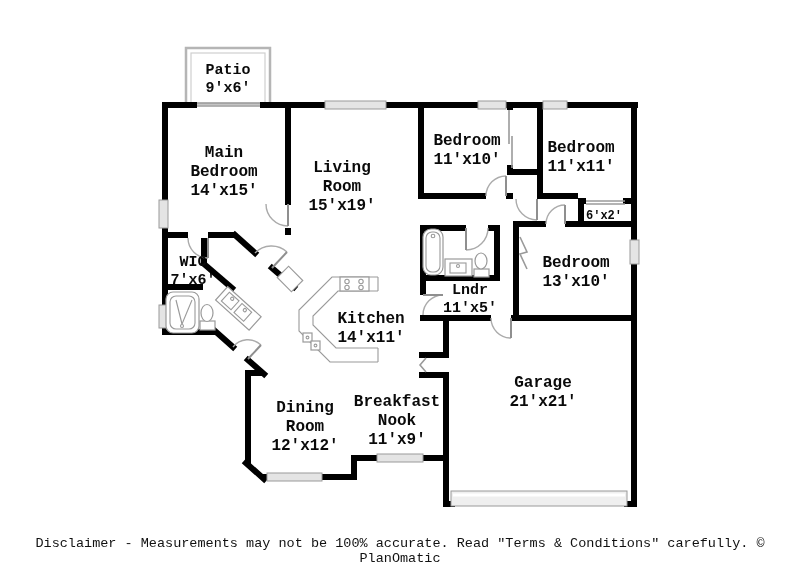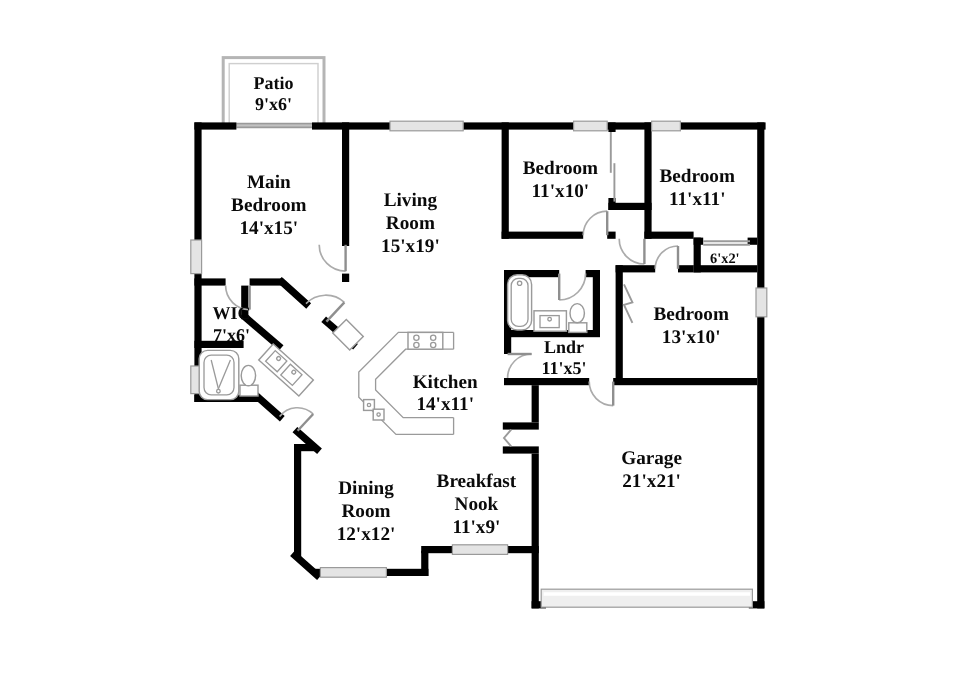--- a/index.html
+++ b/index.html
@@ -1,17 +1,17 @@
 <!DOCTYPE html>
 <html><head>
 <meta charset="utf-8">
 <style>
   html,body{margin:0;padding:0;background:#fff;}
   .canvas{position:relative;width:800px;height:582px;background:var(--bg,#fff);overflow:hidden;
-          font-family:Liberation Serif, serif;}
+          font-family:Liberation Mono, monospace;}
   svg{position:absolute;left:0;top:0;}
   .wall{fill:var(--wall,#000);}
   .dwall{stroke:var(--wall,#000);stroke-width:6;stroke-linecap:square;}
   .win{fill:var(--window-fill,#e4e4e4);stroke:var(--window-border,#9a9a9a);stroke-width:1;}
   .fix{fill:#fff;stroke:var(--fixture,#9a9a9a);stroke-width:1.2;}
   .fixl{fill:none;stroke:var(--fixture,#9a9a9a);stroke-width:1.1;}
   .arc{fill:none;stroke:var(--door,#ababab);stroke-width:1.4;}
   .leaf{stroke:#8f8f8f;stroke-width:2;}
   .slide{fill:none;stroke:#9a9a9a;stroke-width:1.6;}
   .roomlabel{font-weight:bold;fill:var(--text,#0a0a0a);text-anchor:middle;}
@@ -254,13 +254,14 @@
         <text class="roomlabel" font-size="15"><tspan x="193" y="266">WIC</tspan><tspan x="193" y="284">7'x6'</tspan></text>
         <text class="roomlabel" font-size="15"><tspan x="470" y="294">Lndr</tspan><tspan x="470" y="312">11'x5'</tspan></text>
         <text class="roomlabel" font-size="16"><tspan x="576" y="267">Bedroom</tspan><tspan x="576" y="286">13'x10'</tspan></text>
         <text class="roomlabel" font-size="16"><tspan x="371" y="323">Kitchen</tspan><tspan x="371" y="342">14'x11'</tspan></text>
         <text class="roomlabel" font-size="16"><tspan x="305" y="412">Dining</tspan><tspan x="305" y="431">Room</tspan><tspan x="305" y="450">12'x12'</tspan></text>
         <text class="roomlabel" font-size="16"><tspan x="397" y="406">Breakfast</tspan><tspan x="397" y="425">Nook</tspan><tspan x="397" y="444">11'x9'</tspan></text>
         <text class="roomlabel" font-size="16"><tspan x="543" y="387">Garage</tspan><tspan x="543" y="406">21'x21'</tspan></text>
       </g>
   </svg>
 
+  <div id="disclaimer">Disclaimer - Measurements may not be 100% accurate. Read "Terms &amp; Conditions" carefully. © PlanOmatic</div>
 </div>
 
 </body></html>

